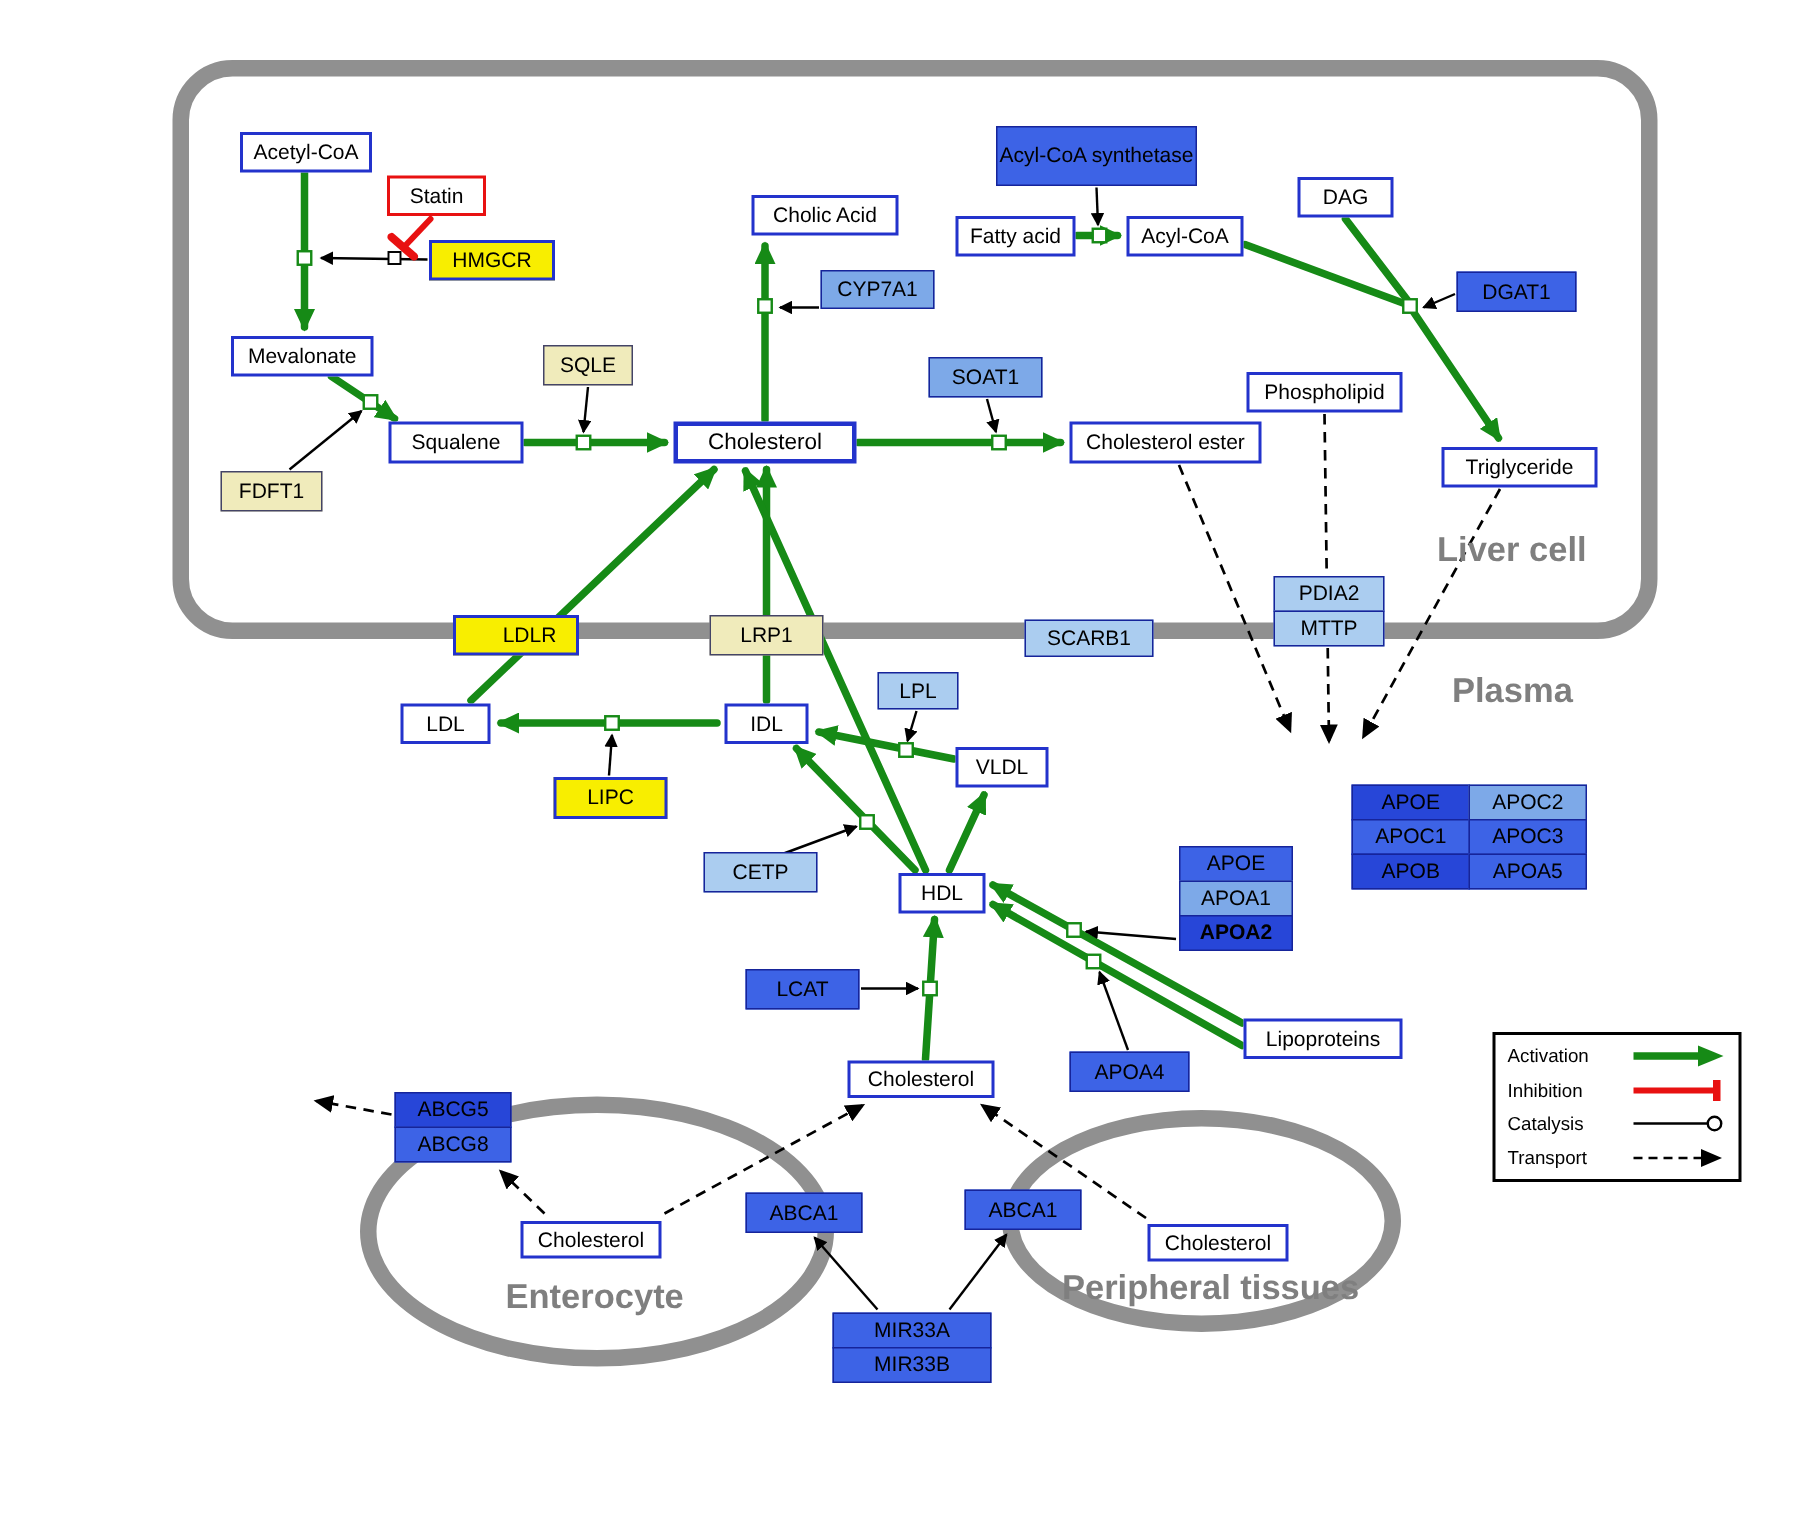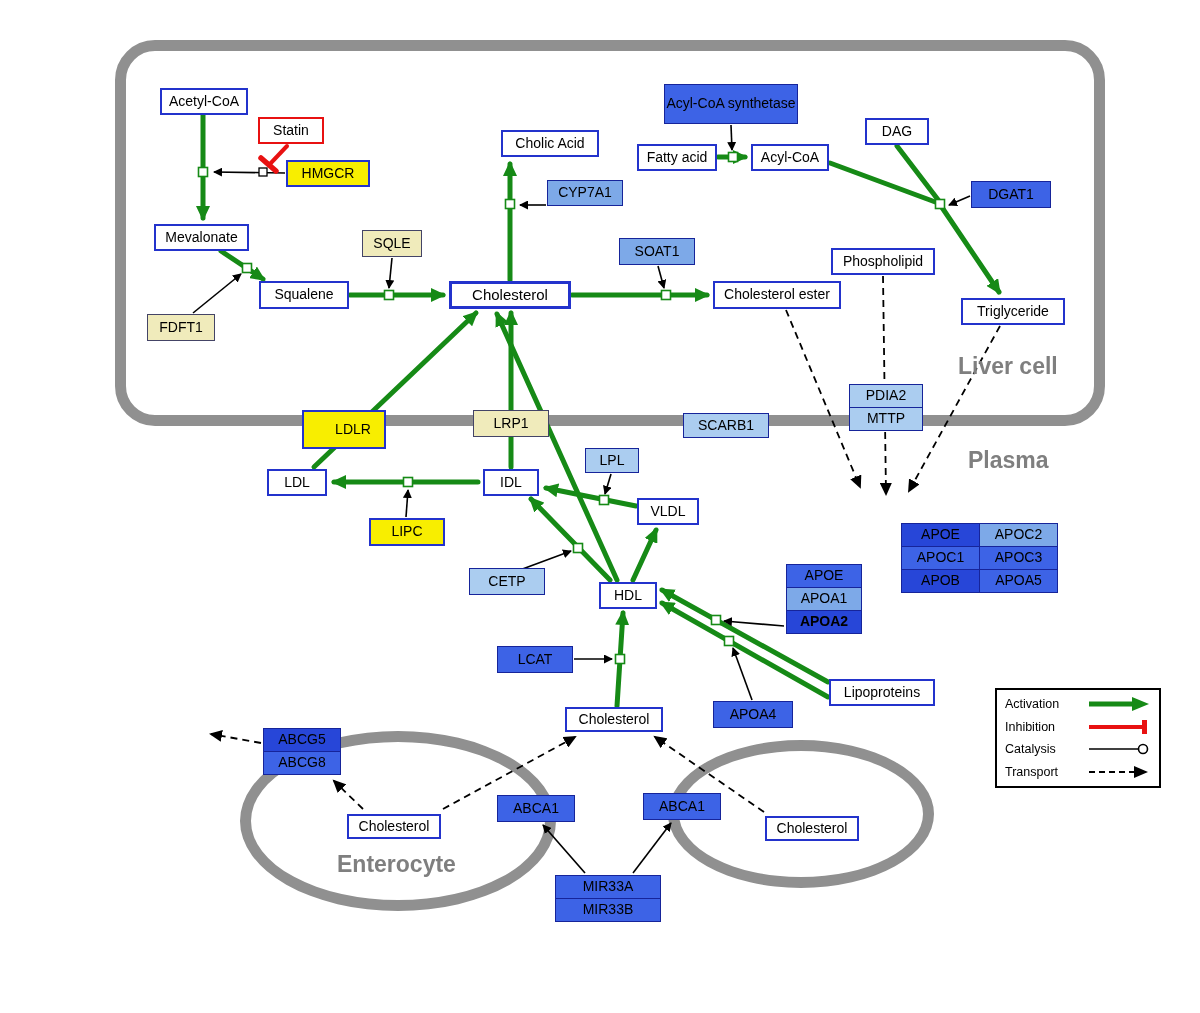--- a/index.html
+++ b/index.html
@@ -154,21 +154,21 @@
       <div class="node metab" style="left: 713px; top: 281px; width: 128px; height: 28px;">Cholesterol ester</div>
       <div class="node gene-med" style="left: 664px; top: 84px; width: 134px; height: 40px;">Acyl-CoA synthetase</div>
       <div class="node metab" style="left: 637px; top: 144px; width: 80px; height: 27px;">Fatty acid</div>
       <div class="node metab" style="left: 751px; top: 144px; width: 78px; height: 27px;">Acyl-CoA</div>
       <div class="node metab" style="left: 865px; top: 118px; width: 64px; height: 27px;">DAG</div>
       <div class="node gene-med" style="left: 971px; top: 181px; width: 80px; height: 27px;">DGAT1</div>
       <div class="node metab" style="left: 831px; top: 248px; width: 104px; height: 27px;">Phospholipid</div>
       <div class="node metab" style="left: 961px; top: 298px; width: 104px; height: 27px;">Triglyceride</div>
       <div class="node gene-lighter" style="left: 849px; top: 384px; width: 74px; height: 24px;">PDIA2</div>
       <div class="node gene-lighter" style="left: 849px; top: 407px; width: 74px; height: 24px;">MTTP</div>
-      <div class="node yellow" style="left: 302px; top: 410px; width: 84px; height: 39px; padding-left: 18px;">LDLR</div>
+      <div class="node yellow" style="left: 302px; top: 410px; width: 84px; height: 27px; padding-left: 18px;">LDLR</div>
       <div class="node cream" style="left: 473px; top: 410px; width: 76px; height: 27px;">LRP1</div>
       <div class="node gene-lighter" style="left: 683px; top: 413px; width: 86px; height: 25px;">SCARB1</div>
       <div class="node metab" style="left: 267px; top: 469px; width: 60px; height: 27px;">LDL</div>
       <div class="node metab" style="left: 483px; top: 469px; width: 56px; height: 27px;">IDL</div>
       <div class="node gene-lighter" style="left: 585px; top: 448px; width: 54px; height: 25px;">LPL</div>
       <div class="node metab" style="left: 637px; top: 498px; width: 62px; height: 27px;">VLDL</div>
       <div class="node yellow" style="left: 369px; top: 518px; width: 76px; height: 28px;">LIPC</div>
       <div class="node gene-lighter" style="left: 469px; top: 568px; width: 76px; height: 27px;">CETP</div>
       <div class="node metab" style="left: 599px; top: 582px; width: 58px; height: 27px;">HDL</div>
       <div class="node gene-med" style="left: 786px; top: 564px; width: 76px; height: 24px;">APOE</div>
@@ -190,20 +190,21 @@
       <div class="node gene-med" style="left: 497px; top: 795px; width: 78px; height: 27px;">ABCA1</div>
       <div class="node gene-med" style="left: 643px; top: 793px; width: 78px; height: 27px;">ABCA1</div>
       <div class="node metab" style="left: 765px; top: 816px; width: 94px; height: 25px;">Cholesterol</div>
       <div class="node gene-med" style="left: 555px; top: 875px; width: 106px; height: 24px;">MIR33A</div>
       <div class="node gene-med" style="left: 555px; top: 898px; width: 106px; height: 24px;">MIR33B</div>
     </div>
 
   <div class="comp-label" style="left:958px;top:353px;">Liver cell</div>
   <div class="comp-label" style="left:968px;top:447px;">Plasma</div>
   <div class="comp-label" style="left:337px;top:851px;">Enterocyte</div>
+  <div class="comp-label" style="left:708px;top:845px;">Peripheral tissues</div>
 
   <div class="legend">
     <div class="legend-row">
       <span>Activation</span>
       <svg width="64" height="16">
         <line x1="2" y1="8" x2="46" y2="8" style="stroke:var(--activation,#168a16);stroke-width:5"></line>
         <path d="M45,1 L62,8 L45,15 Z" style="fill:var(--activation,#168a16)"></path>
       </svg>
     </div>
     <div class="legend-row">

